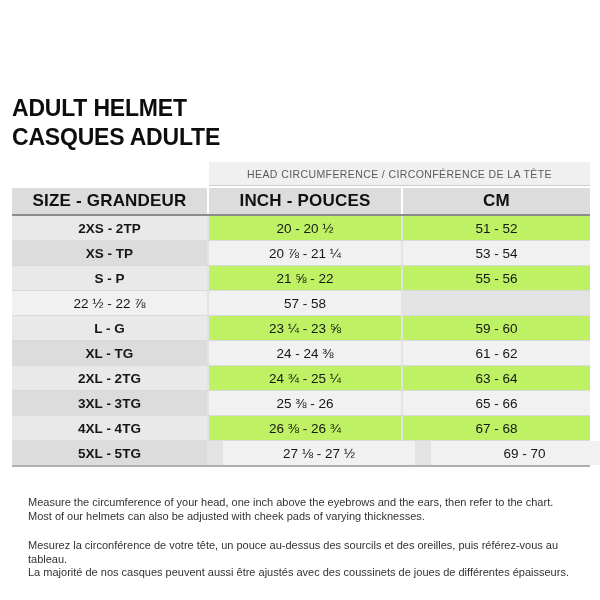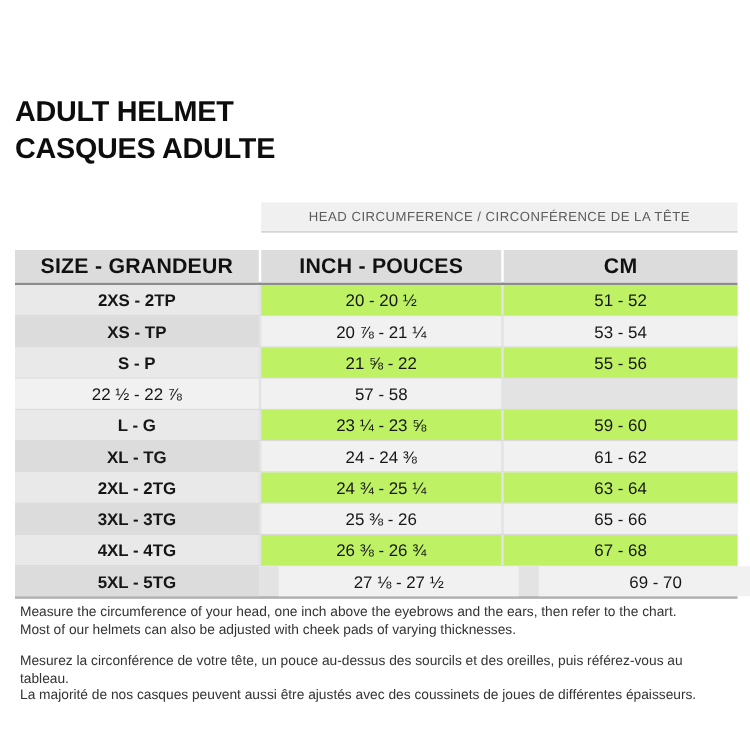--- a/index.html
+++ b/index.html
@@ -10,41 +10,41 @@
     background: #ffffff;
     overflow: hidden;
     font-family: "Liberation Sans", "DejaVu Sans", sans-serif;
   }
   .page { position: relative; width: 600px; height: 600px; background: #fff; }
 
   
   .title {
     position: absolute;
     left: 12px;
-    top: 75px;
+    top: 94px;
     font-size: 23px;
     font-weight: 800;
     line-height: 29px;
     letter-spacing: -0.2px;
     color: #0d0d0d;
   }
 
   
   .size-table {
     position: absolute;
     left: 12px;
     top: 162px;
     width: 578px;
   }
   .band-row {
     display: grid;
     grid-template-columns: 195px 381px;
     column-gap: 2px;
     height: 24px;
-    margin-bottom: 14px;
+    margin-bottom: 2px;
   }
   .band-spacer { background: transparent; }
   .band-cell {
     background: #f0f0f0;
     border-bottom: 1px solid #cccccc;
     display: flex;
     align-items: center;
     justify-content: center;
     font-size: 10.5px;
     letter-spacing: 0.4px;
@@ -93,21 +93,21 @@
   
   .footer {
     position: absolute;
     left: 12px;
     top: 480px;
     width: 578px;
     font-size: 11px;
     line-height: 13.5px;
     color: #333333;
   }
-  .footer p { margin: 4px; }
+  .footer p { margin: 16px; }
   .footer p + p { margin-top: 12px; }
 </style>
 </head>
 <body>
 
 <div class="page">
 
   <div class="title">
     <div>ADULT HELMET</div>
     <div>CASQUES ADULTE</div>

